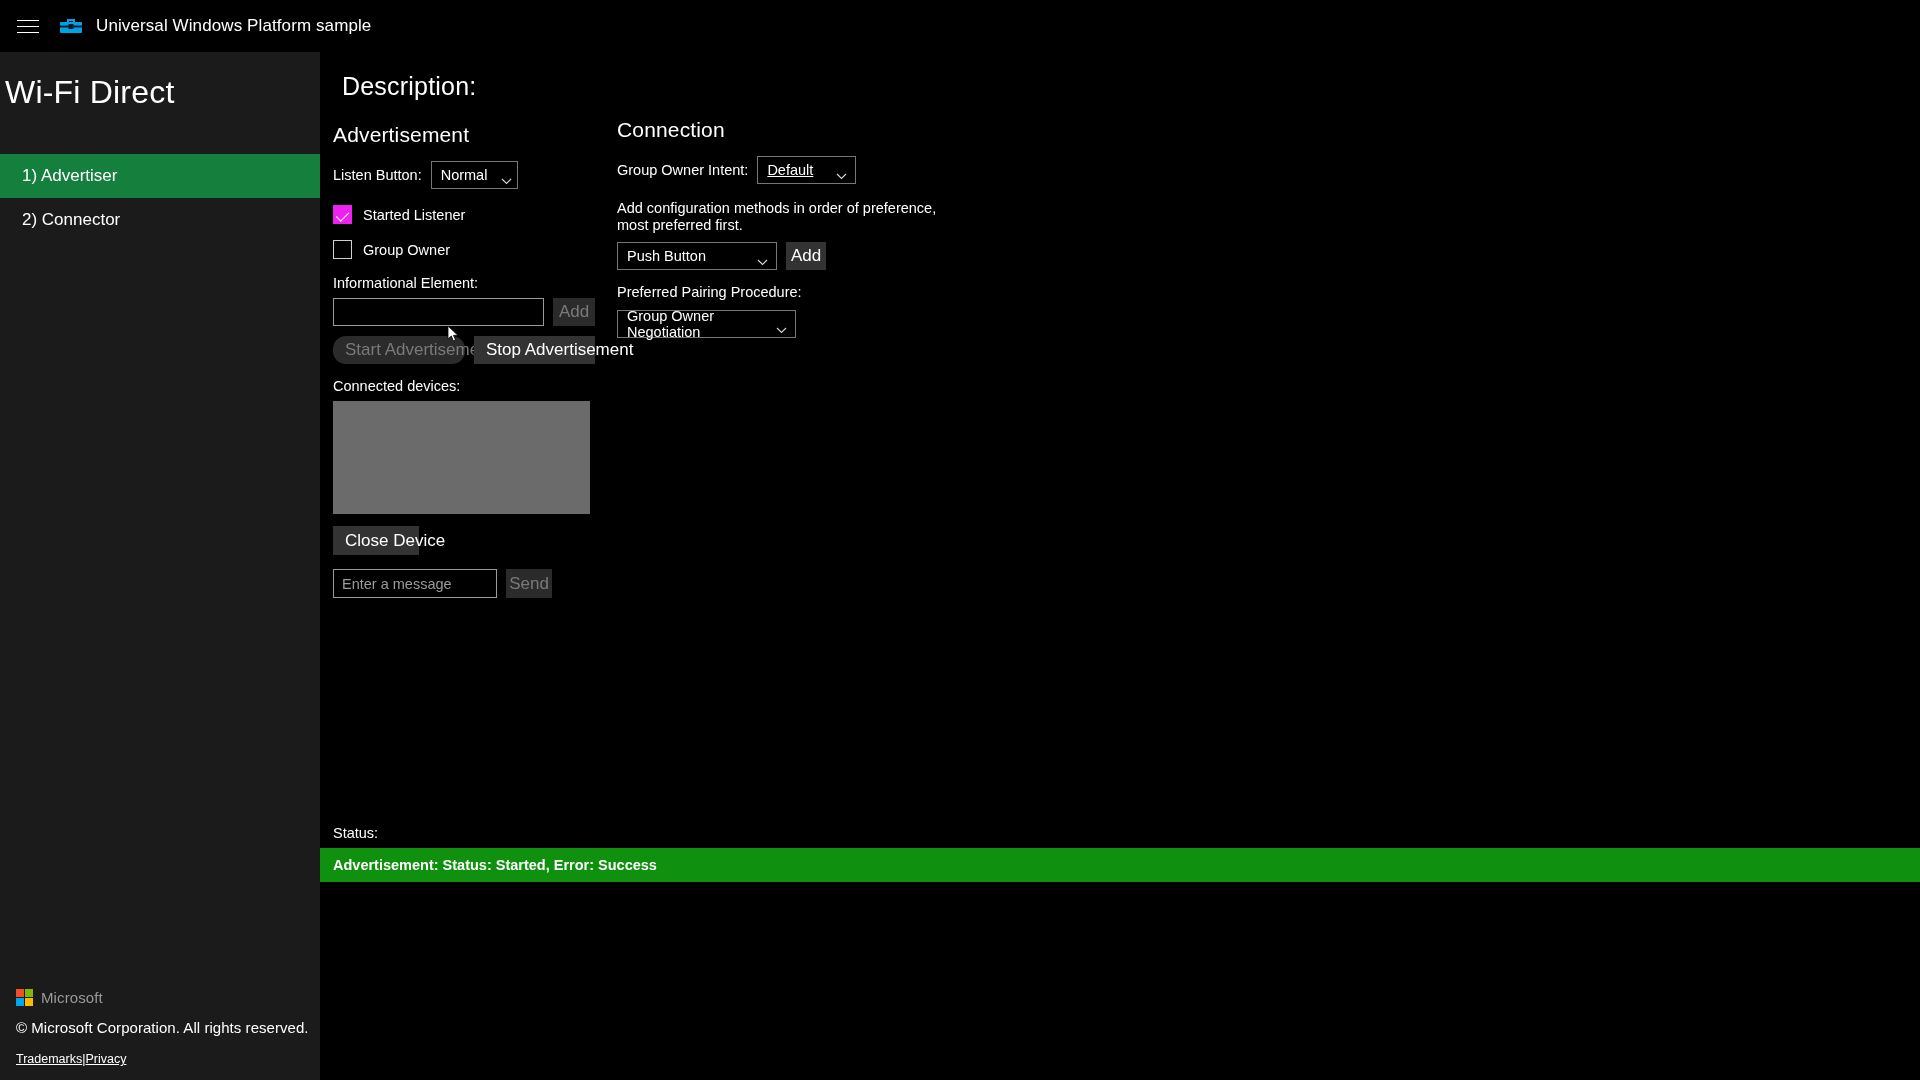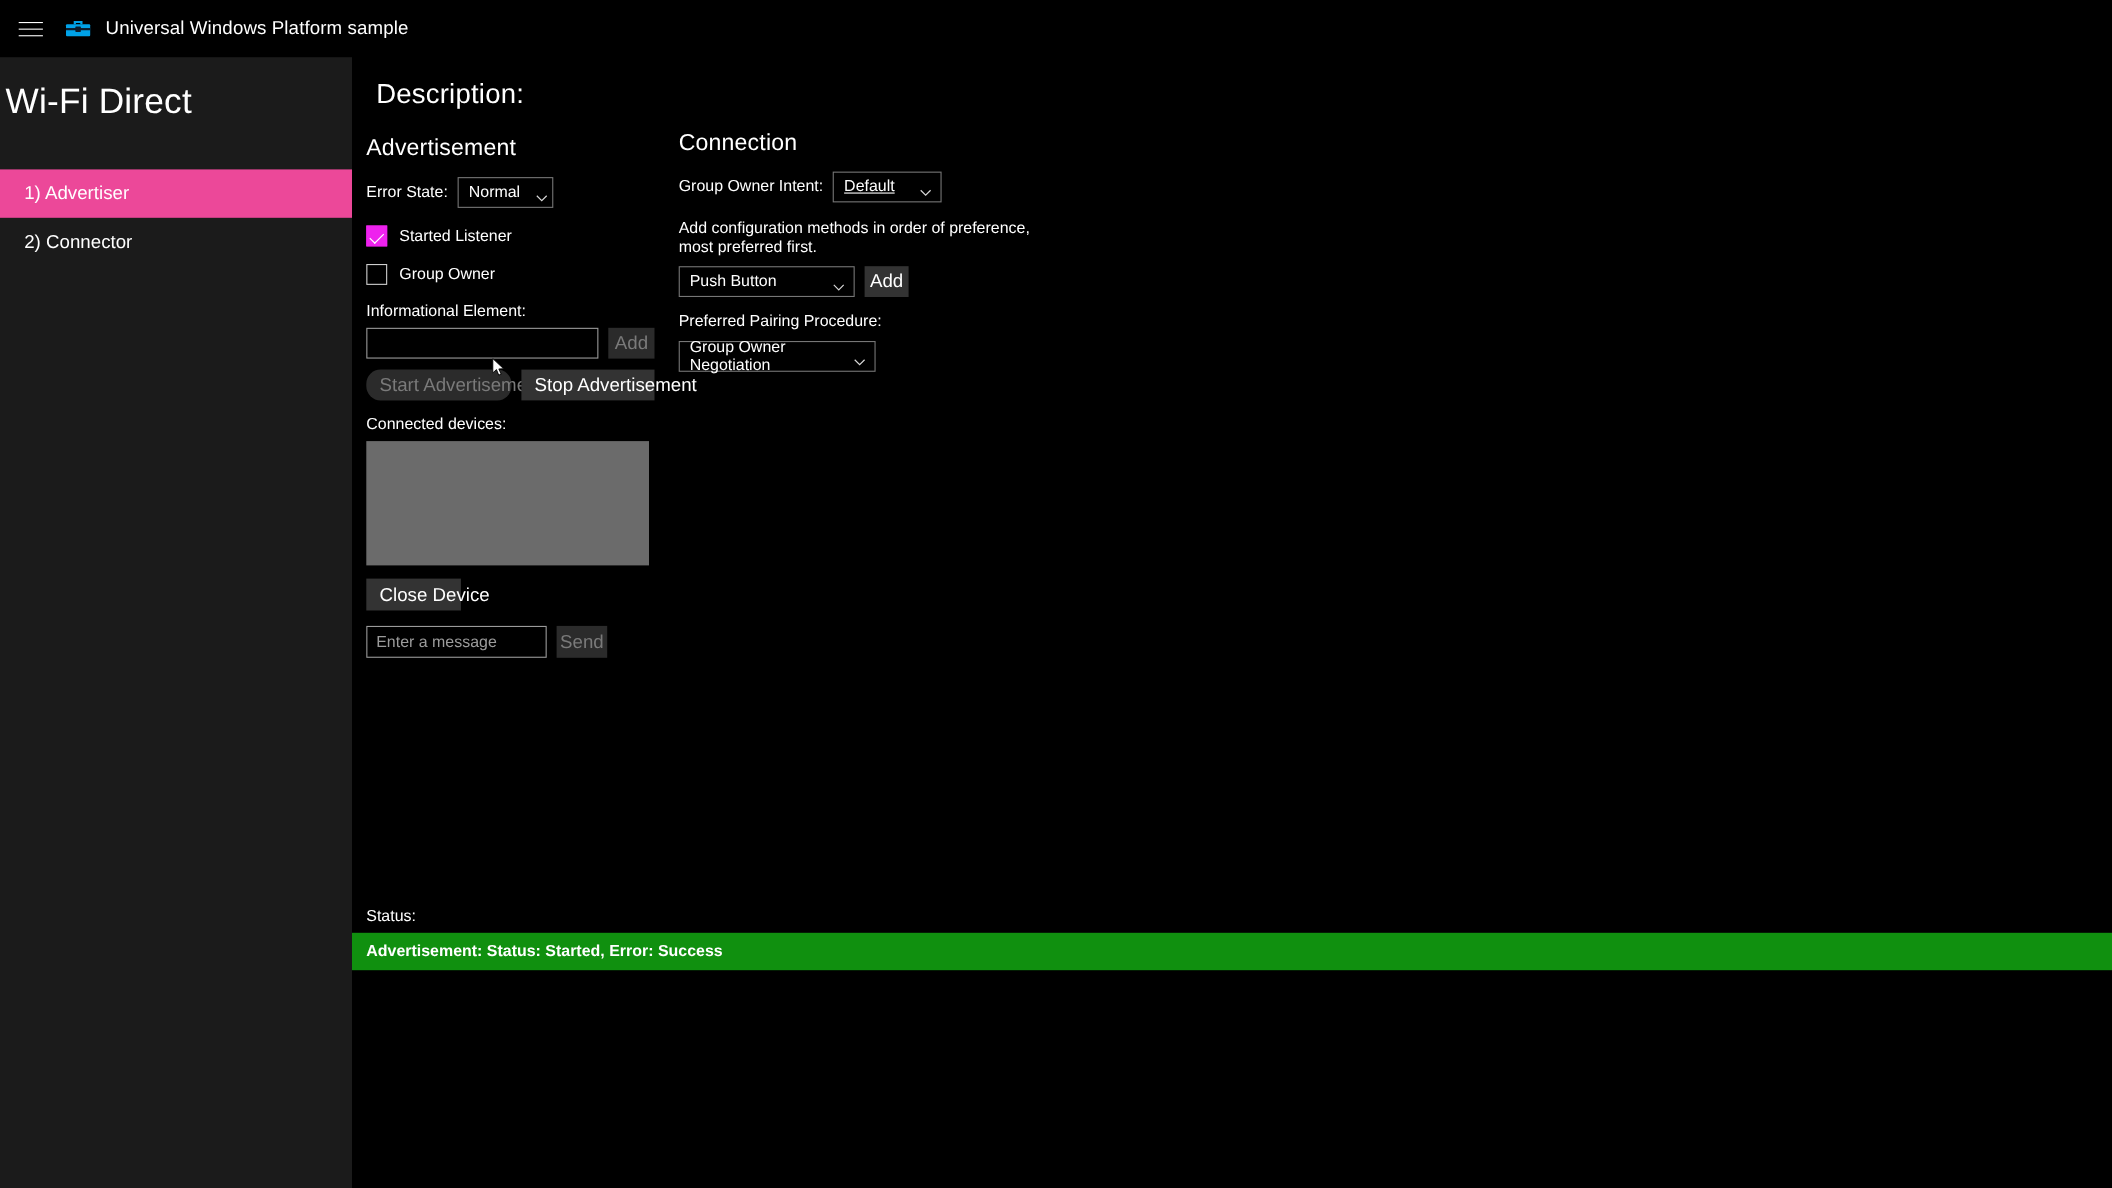--- a/index.html
+++ b/index.html
@@ -76,21 +76,21 @@
     height: 44px;
     display: flex;
     align-items: center;
     padding-left: 22px;
     font-size: 17px;
     color: #ffffff;
     cursor: pointer;
     background: transparent;
   }
   .nav-item.selected {
-    background: #ec4899;
+    background: #15803d;
     margin-top: 33px;
   }
 
   
   .sidebar-footer {
     position: absolute;
     left: 0; bottom: 0;
     width: 320px;
     padding: 0 0 14px 16px;
   }
@@ -375,35 +375,50 @@
 
     <div class="nav-list">
       <div class="nav-item selected">
         <span>1) Advertiser</span>
       </div>
       <div class="nav-item">
         <span>2) Connector</span>
       </div>
     </div>
 
+    <div class="sidebar-footer">
+      <div class="ms-logo-row">
+        <span class="ms-squares">
+          <i class="ms-sq1"></i>
+            <i class="ms-sq2"></i>
+            <i class="ms-sq3"></i>
+            <i class="ms-sq4"></i>
+        </span>
+        <span class="ms-word">Microsoft</span>
+      </div>
+      <div class="copyright">© Microsoft Corporation. All rights reserved.</div>
+      <div class="footer-links">
+        <a href="#">Trademarks</a><span class="sep">|</span><a href="#">Privacy</a>
+      </div>
+    </div>
   </div>
 
   <div class="main">
 
     <div class="desc-block">
       <div class="desc-title">Description:</div>
     </div>
 
     <div class="scenario">
 
       <div class="col-advert">
         <div class="section-title">Advertisement</div>
 
         <div class="row">
-          <span class="lbl">Error State:</span>
+          <span class="lbl">Listen Button:</span>
           <span class="combo w-listen">
             <span>Normal</span>
             <span class="chev">
               <svg width="11" height="7" viewBox="0 0 11 7">
                   <path d="M1 1 L5.5 5.5 L10 1" stroke="#d6d6d6" stroke-width="1.1" fill="none"></path>
                 </svg>
             </span>
           </span>
         </div>
 

